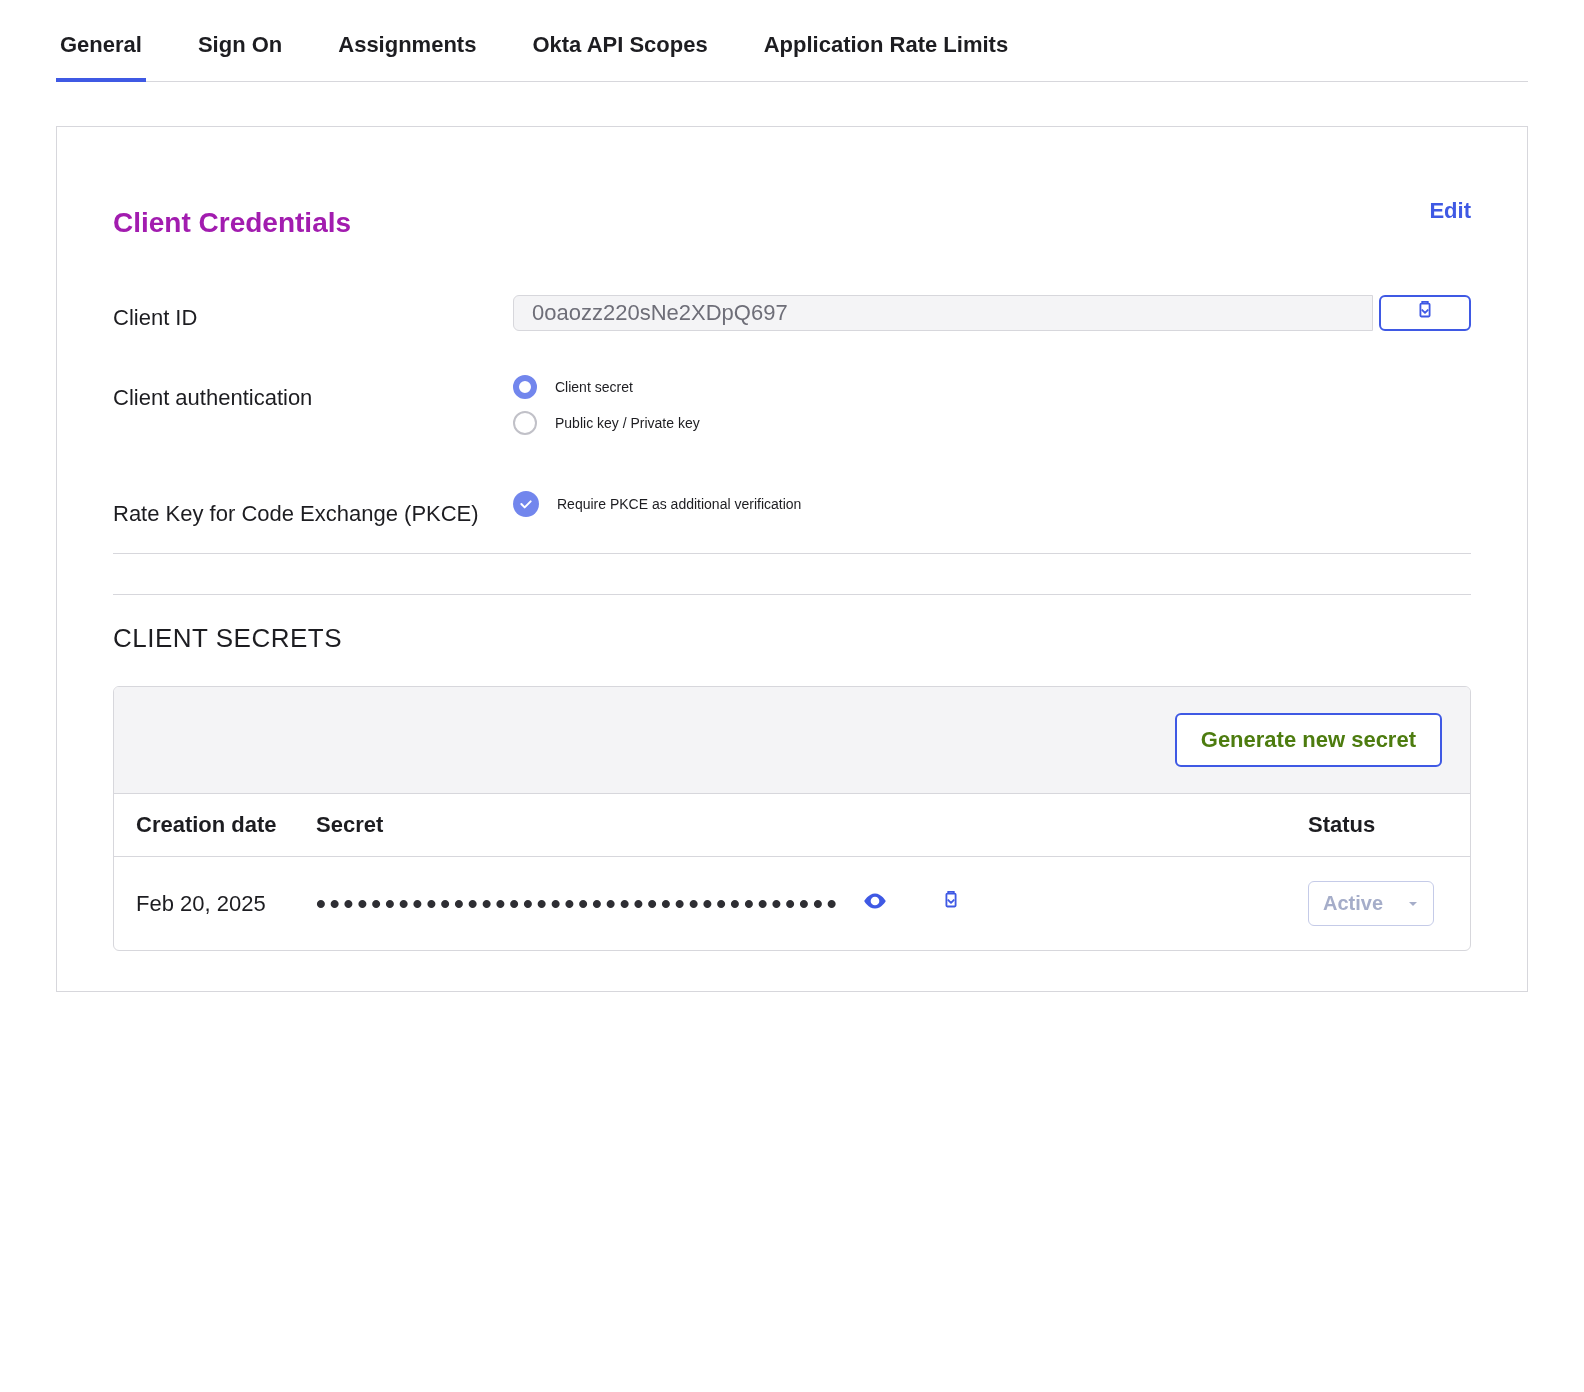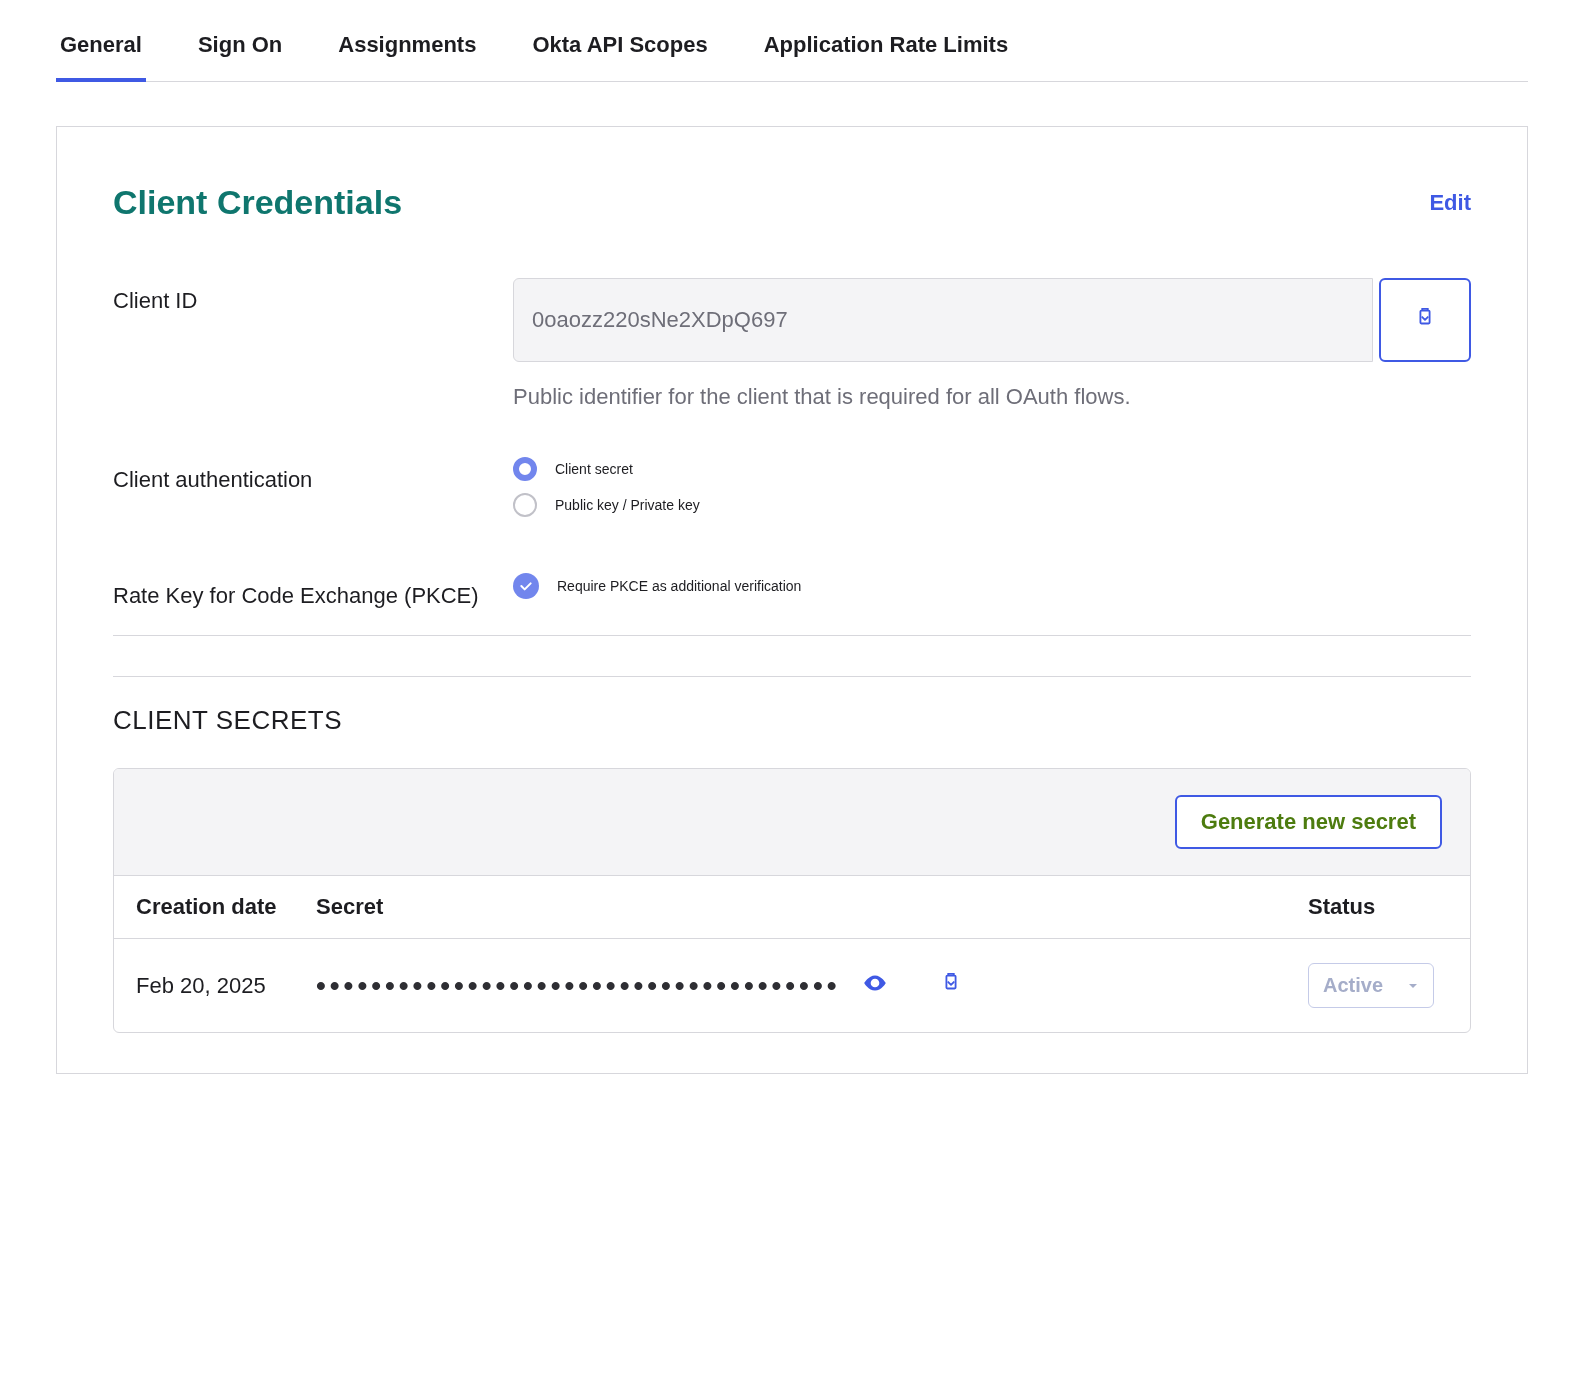--- a/index.html
+++ b/index.html
@@ -44,23 +44,24 @@
       margin-top: 44px;
       padding: 56px 56px 40px 56px;
     }
     .card-header {
       display: flex;
       justify-content: space-between;
       align-items: center;
       margin-bottom: 56px;
     }
     .card-title {
-      font-size: 34px;
+      font-size: 28px;
       font-weight: 700;
-      color: #0f766e;
+      color: #a21caf;
+      margin-top: 24px;
     }
     .edit-link {
       color: #3f59e4;
       font-size: 22px;
       font-weight: 600;
       cursor: pointer;
     }
 
     
     .form-row {
@@ -82,21 +83,21 @@
     
     .input-group {
       display: flex;
       align-items: stretch;
     }
     .text-input {
       flex: 1;
       background: #f4f4f6;
       border: 1px solid #d7d7dc;
       border-radius: 6px 0 0 6px;
-      padding: 28px 18px;
+      padding: 4px 18px;
       font-size: 22px;
       color: #6e6e78;
       font-family: inherit;
     }
     .copy-btn {
       width: 92px;
       border: 2px solid #3f59e4;
       border-radius: 6px;
       background: #fff;
       margin-left: 6px;
@@ -260,21 +261,20 @@
           <div class="copy-btn">
             <span>
               <svg width="22" height="22" viewBox="0 0 24 24" fill="none" stroke="#3f59e4" stroke-width="2">
                 <rect x="7" y="4" width="10" height="14" rx="1"></rect>
                 <path d="M9 4V2h6v2"></path>
                 <path d="M15 11l-3 3-3-3" stroke-linecap="round" stroke-linejoin="round"></path>
               </svg>
             </span>
           </div>
         </div>
-        <div class="help-text">Public identifier for the client that is required for all OAuth flows.</div>
       </div>
     </div>
 
     <div class="form-row">
       <div class="form-label">Client authentication</div>
       <div class="form-control">
         <div class="radio-item">
           <span class="radio-outer selected"></span>
           <span>Client secret</span>
         </div>

